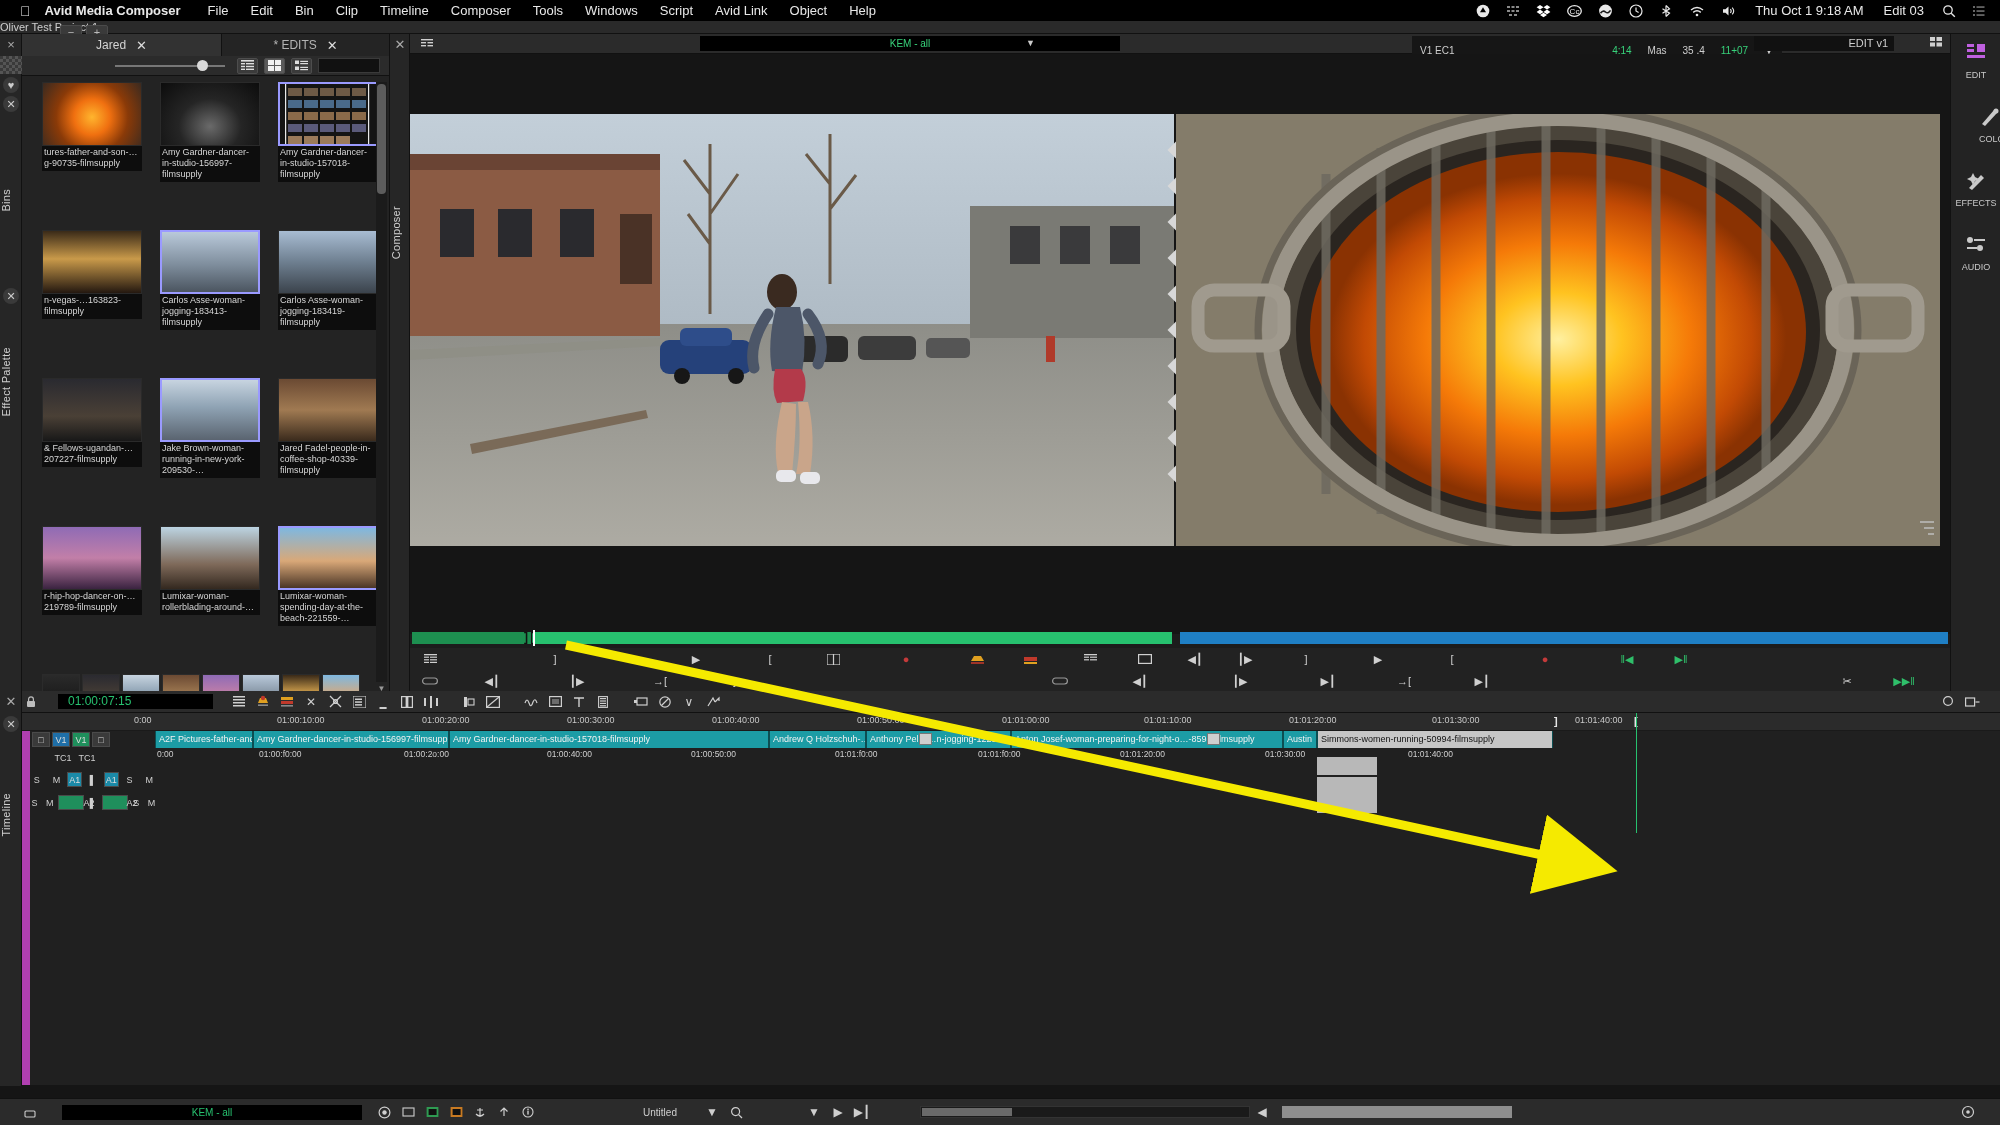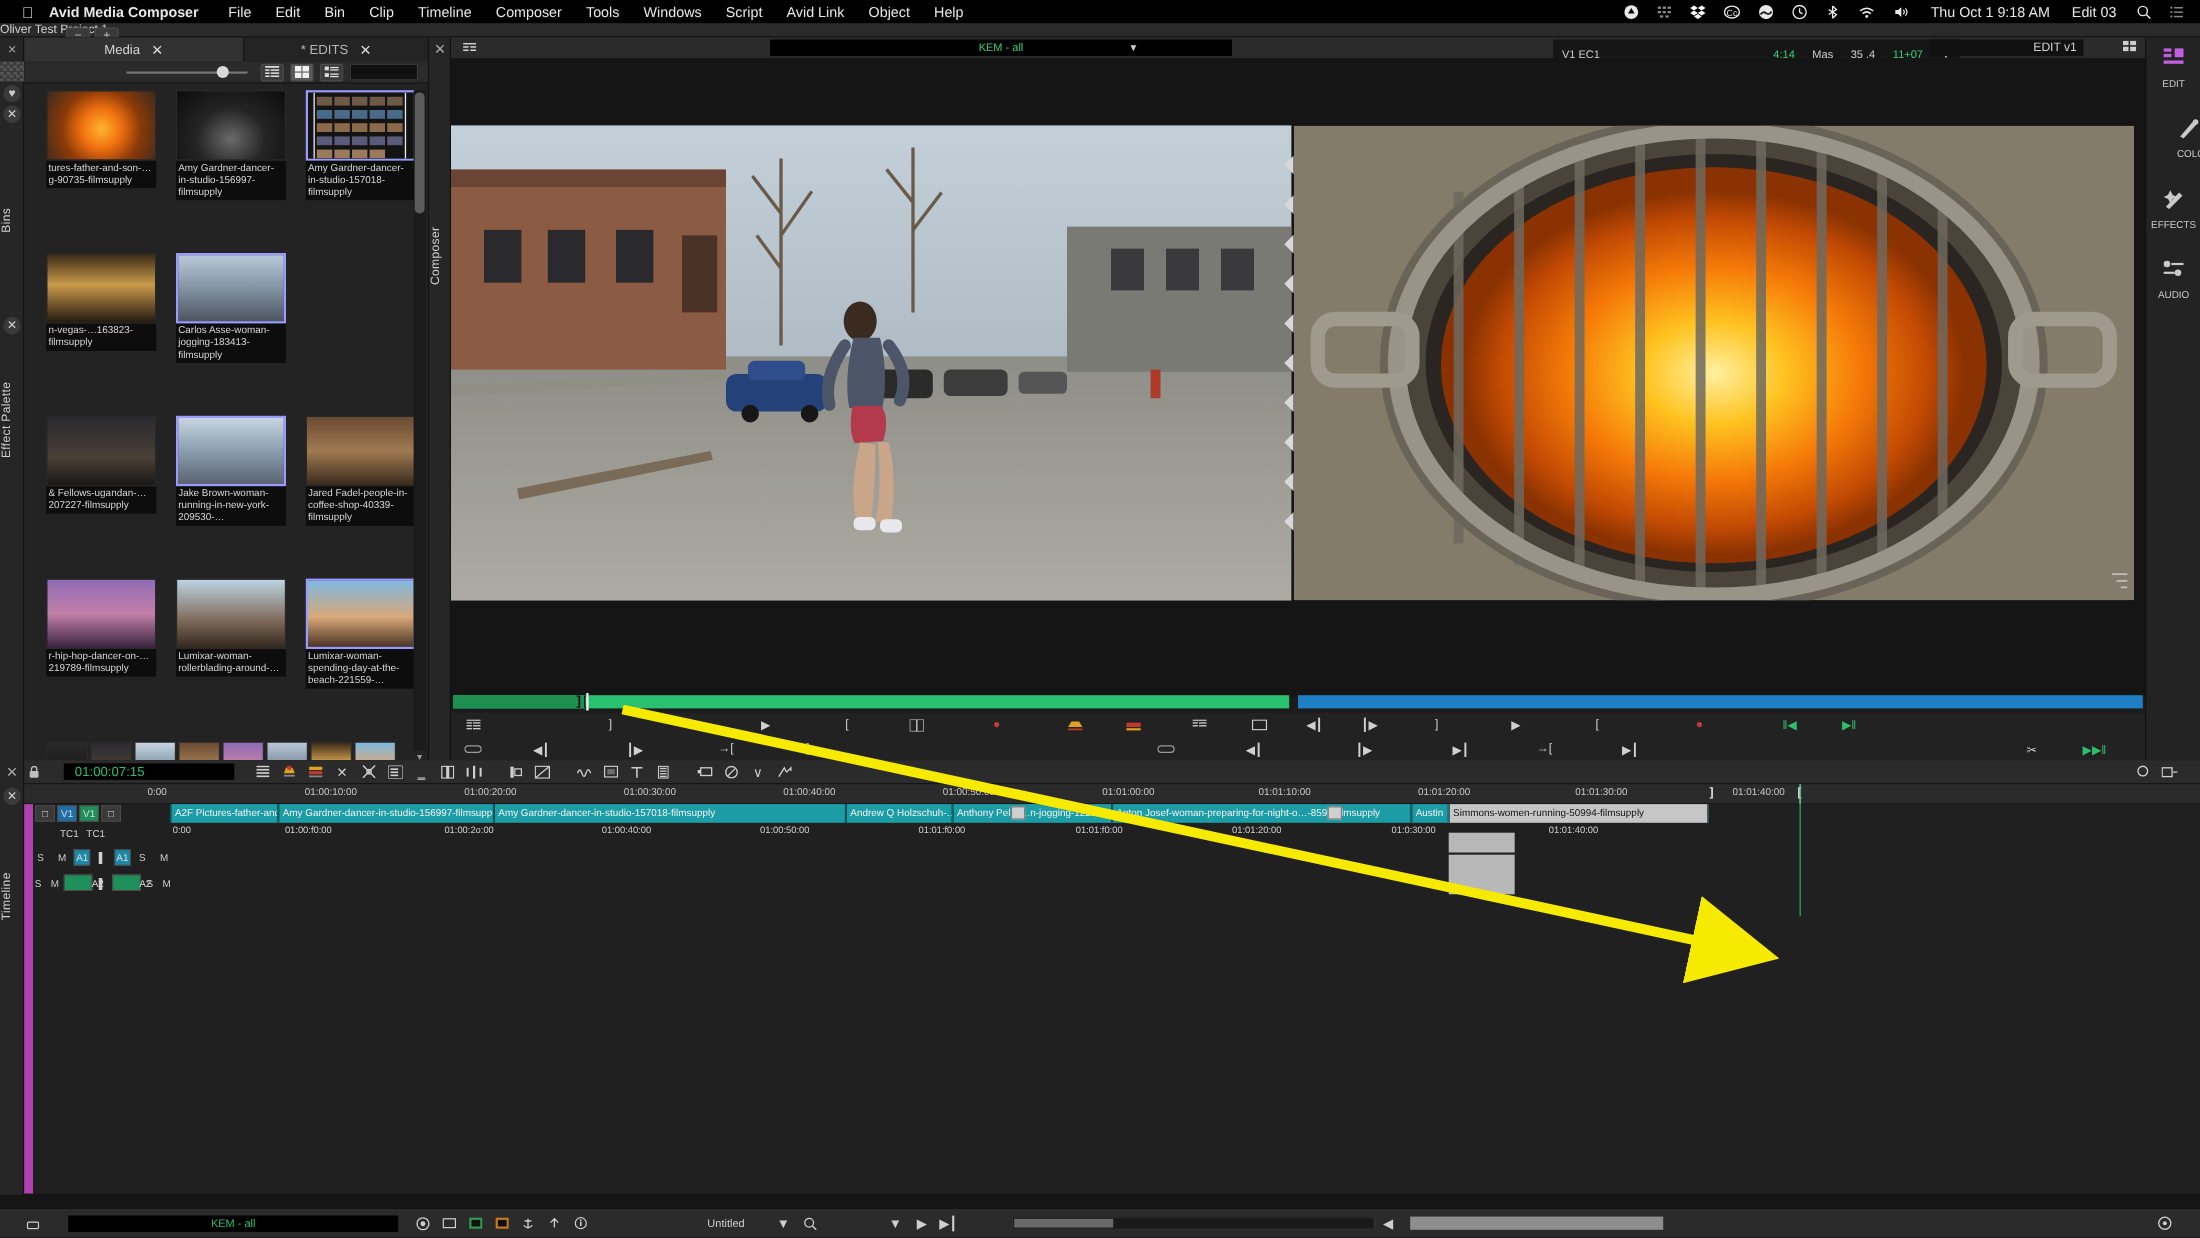--- a/index.html
+++ b/index.html
@@ -371,21 +371,21 @@
     </div>
     <div class="rail-circ">✕</div>
     <div class="rail-group" style="height:150px; justify-content:center;">
       <div class="rail-vert">Effect Palette</div>
     </div>
   </div>
 
   <div class="bin">
     <div class="bin-tabs">
       <div class="bin-tab active" style="width:200px">
-        <span>Media</span>
+        <span>Jared</span>
         <span class="tab-close">✕</span>
       </div>
       <div class="bin-tab inactive" style="width:168px">
         <span>* EDITS</span>
         <span class="tab-close">✕</span>
       </div>
     </div>
 
     <div class="bin-tool">
       <div class="slider-wrap">
@@ -487,20 +487,24 @@
         <div class="thumblabel">Amy Gardner-dancer-in-studio-157018-filmsupply</div>
       </div>
 
       <div class="thumbcell" style="left:0px; top:148px;">
         <div class="thumbimg g-vegas"></div>
         <div class="thumblabel">n-vegas-…163823-filmsupply</div>
       </div>
       <div class="thumbcell" style="left:118px; top:148px;">
         <div class="thumbimg g-jog1 selected"></div>
         <div class="thumblabel">Carlos Asse-woman-jogging-183413-filmsupply</div>
+      </div>
+      <div class="thumbcell" style="left:236px; top:148px;">
+        <div class="thumbimg g-jog2"></div>
+        <div class="thumblabel">Carlos Asse-woman-jogging-183419-filmsupply</div>
       </div>
 
       <div class="thumbcell" style="left:0px; top:296px;">
         <div class="thumbimg g-ugan"></div>
         <div class="thumblabel">&amp; Fellows-ugandan-…207227-filmsupply</div>
       </div>
       <div class="thumbcell" style="left:118px; top:296px;">
         <div class="thumbimg g-bridge selected"></div>
         <div class="thumblabel">Jake Brown-woman-running-in-new-york-209530-…</div>
       </div>

